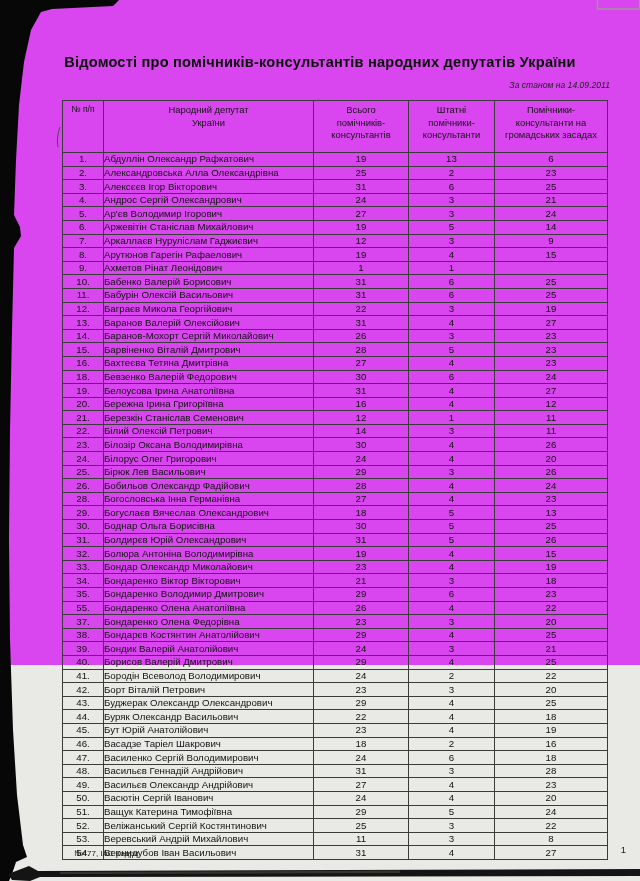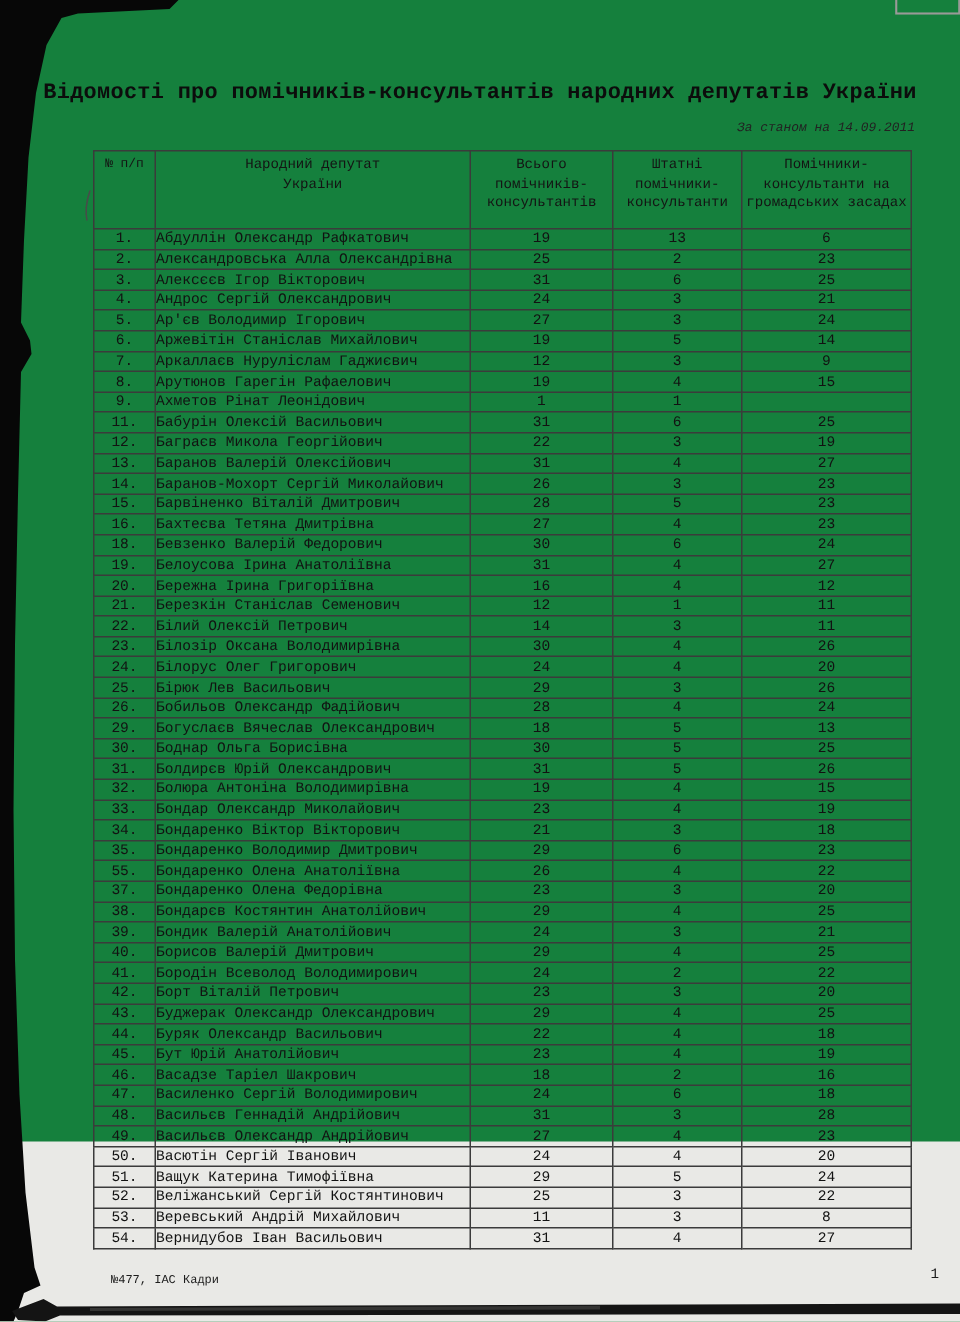--- a/index.html
+++ b/index.html
@@ -3,23 +3,23 @@
 <meta charset="utf-8">
 <style>
   html, body {
     margin: 0; padding: 0;
     width: 640px; height: 881px;
     overflow: hidden;
     background: #e9e9e6;
   }
   .page {
     position: relative;
-    width: 640px; height: 761px;
-    background: #15803d;
-    font-family: Liberation Mono, monospace;
+    width: 640px; height: 665px;
+    background: #d946ef;
+    font-family: Liberation Sans, sans-serif;
     color: #151515;
   }
   .artifacts {
     position: absolute; left: 0; top: 0;
     width: 640px; height: 881px;
     pointer-events: none;
   }
   .title {
     position: absolute;
     left: 0; top: 54px; width: 640px;
@@ -193,20 +193,27 @@
     </tr>
 
     <tr>
       <td class="num">9.</td>
       <td class="name">Ахметов Рінат Леонідович</td>
       <td class="val">1</td>
       <td class="val">1</td>
       <td class="val"></td>
     </tr>
 
+    <tr>
+      <td class="num">10.</td>
+      <td class="name">Бабенко Валерій Борисович</td>
+      <td class="val">31</td>
+      <td class="val">6</td>
+      <td class="val">25</td>
+    </tr>
 
     <tr>
       <td class="num">11.</td>
       <td class="name">Бабурін Олексій Васильович</td>
       <td class="val">31</td>
       <td class="val">6</td>
       <td class="val">25</td>
     </tr>
 
     <tr>
@@ -316,20 +323,27 @@
 
     <tr>
       <td class="num">26.</td>
       <td class="name">Бобильов Олександр Фадійович</td>
       <td class="val">28</td>
       <td class="val">4</td>
       <td class="val">24</td>
     </tr>
 
 
+    <tr>
+      <td class="num">28.</td>
+      <td class="name">Богословська Інна Германівна</td>
+      <td class="val">27</td>
+      <td class="val">4</td>
+      <td class="val">23</td>
+    </tr>
 
     <tr>
       <td class="num">29.</td>
       <td class="name">Богуслаєв Вячеслав Олександрович</td>
       <td class="val">18</td>
       <td class="val">5</td>
       <td class="val">13</td>
     </tr>
 
     <tr>

